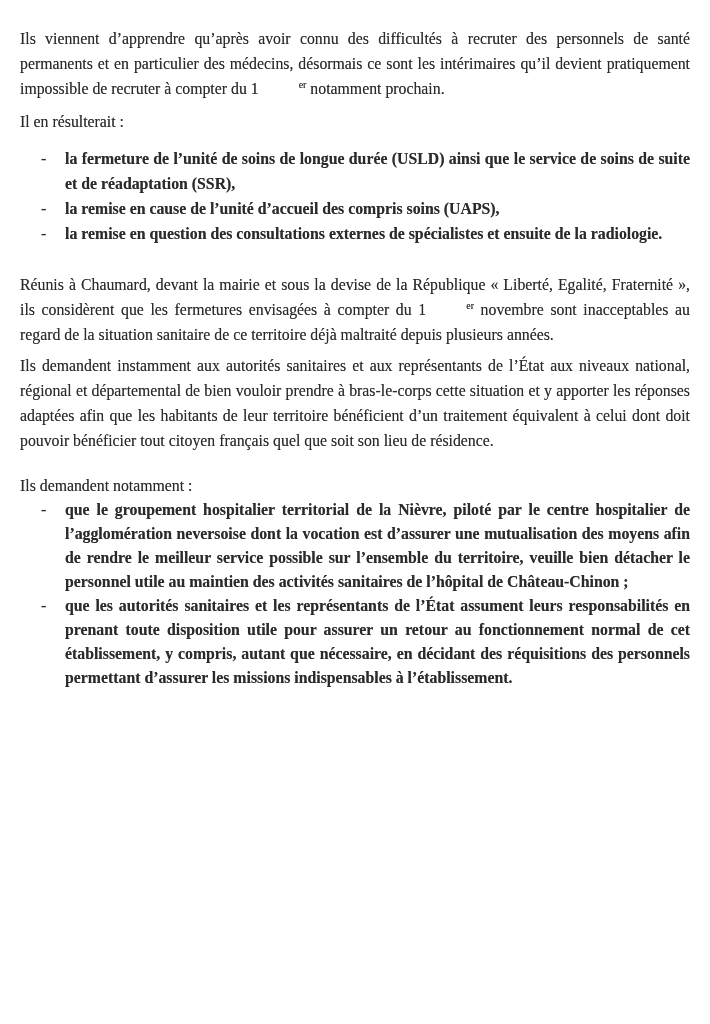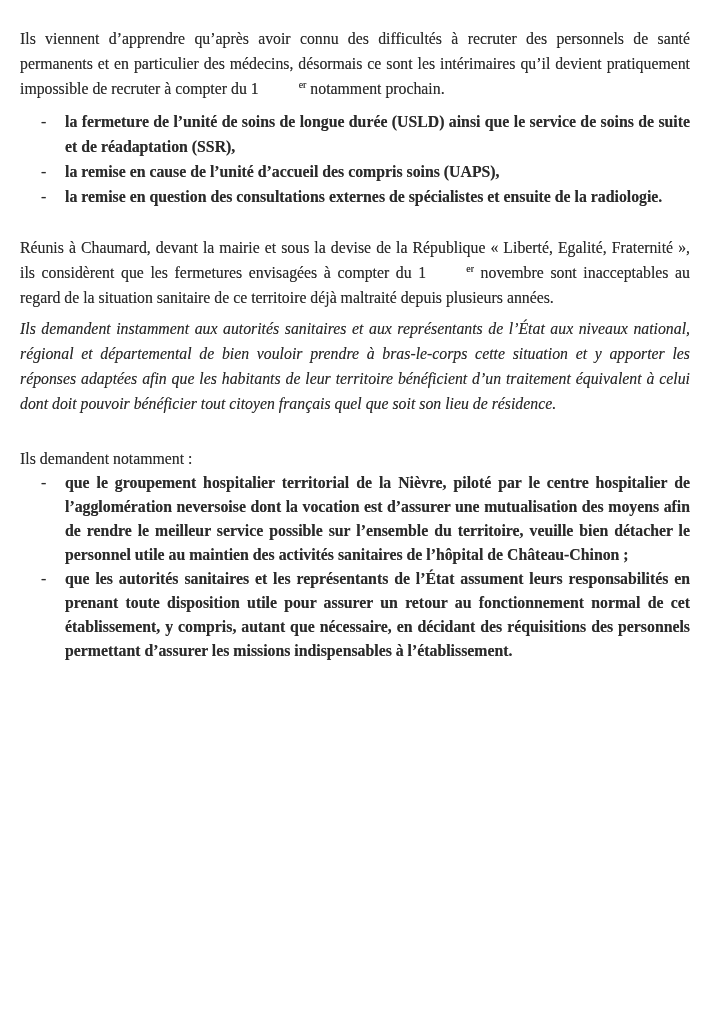--- a/index.html
+++ b/index.html
@@ -25,21 +25,21 @@
     text-shadow: 0 0 0.6px rgba(45,45,45,0.55);
   }
   p { margin: 0; }
   .mb-xl { margin-bottom: 42px; }
   .mb-l  { margin-bottom: 32px; }
   .mb-m  { margin-bottom: 26px; }
   .mb-s  { margin-bottom: 8px; }
   .mb-xs { margin-bottom: 6px; }
   .mb-h1 { margin-bottom: 12px; }
   .mb-h2 { }
-  .mb-p5 { margin-bottom: 30px; font-style: italic; }
+  .mb-p5 { margin-bottom: 20px; }
   .heading { text-align: left; }
   sup.ord {
     font-size: 10px;
     line-height: 0;
     vertical-align: super;
     letter-spacing: 0;
     padding-left: 40px;
   }
   .list { }
   .bullet {
@@ -60,20 +60,21 @@
 </style>
 </head>
 <body>
 
 <div class="page">
 
 
   <p class="mb-s"><span>Ils viennent d’apprendre qu’après avoir connu des difficultés à recruter des personnels de santé permanents et en particulier des médecins, désormais ce sont les intérimaires qu’il devient pratiquement impossible de recruter à compter du 1</span><sup class="ord">er</sup><span> notamment prochain.</span></p>
 
 
+  <p class="heading mb-h1">Il en résulterait :</p>
 
   <div class="list mb-m">
     <div class="bullet">
       <span class="dash">-</span>
       <span class="btxt">la fermeture de l’unité de soins de longue durée (USLD) ainsi que le service de soins de suite et de réadaptation (SSR),</span>
     </div>
     <div class="bullet">
       <span class="dash">-</span>
       <span class="btxt">la remise en cause de l’unité d’accueil des compris soins (UAPS),</span>
     </div>

